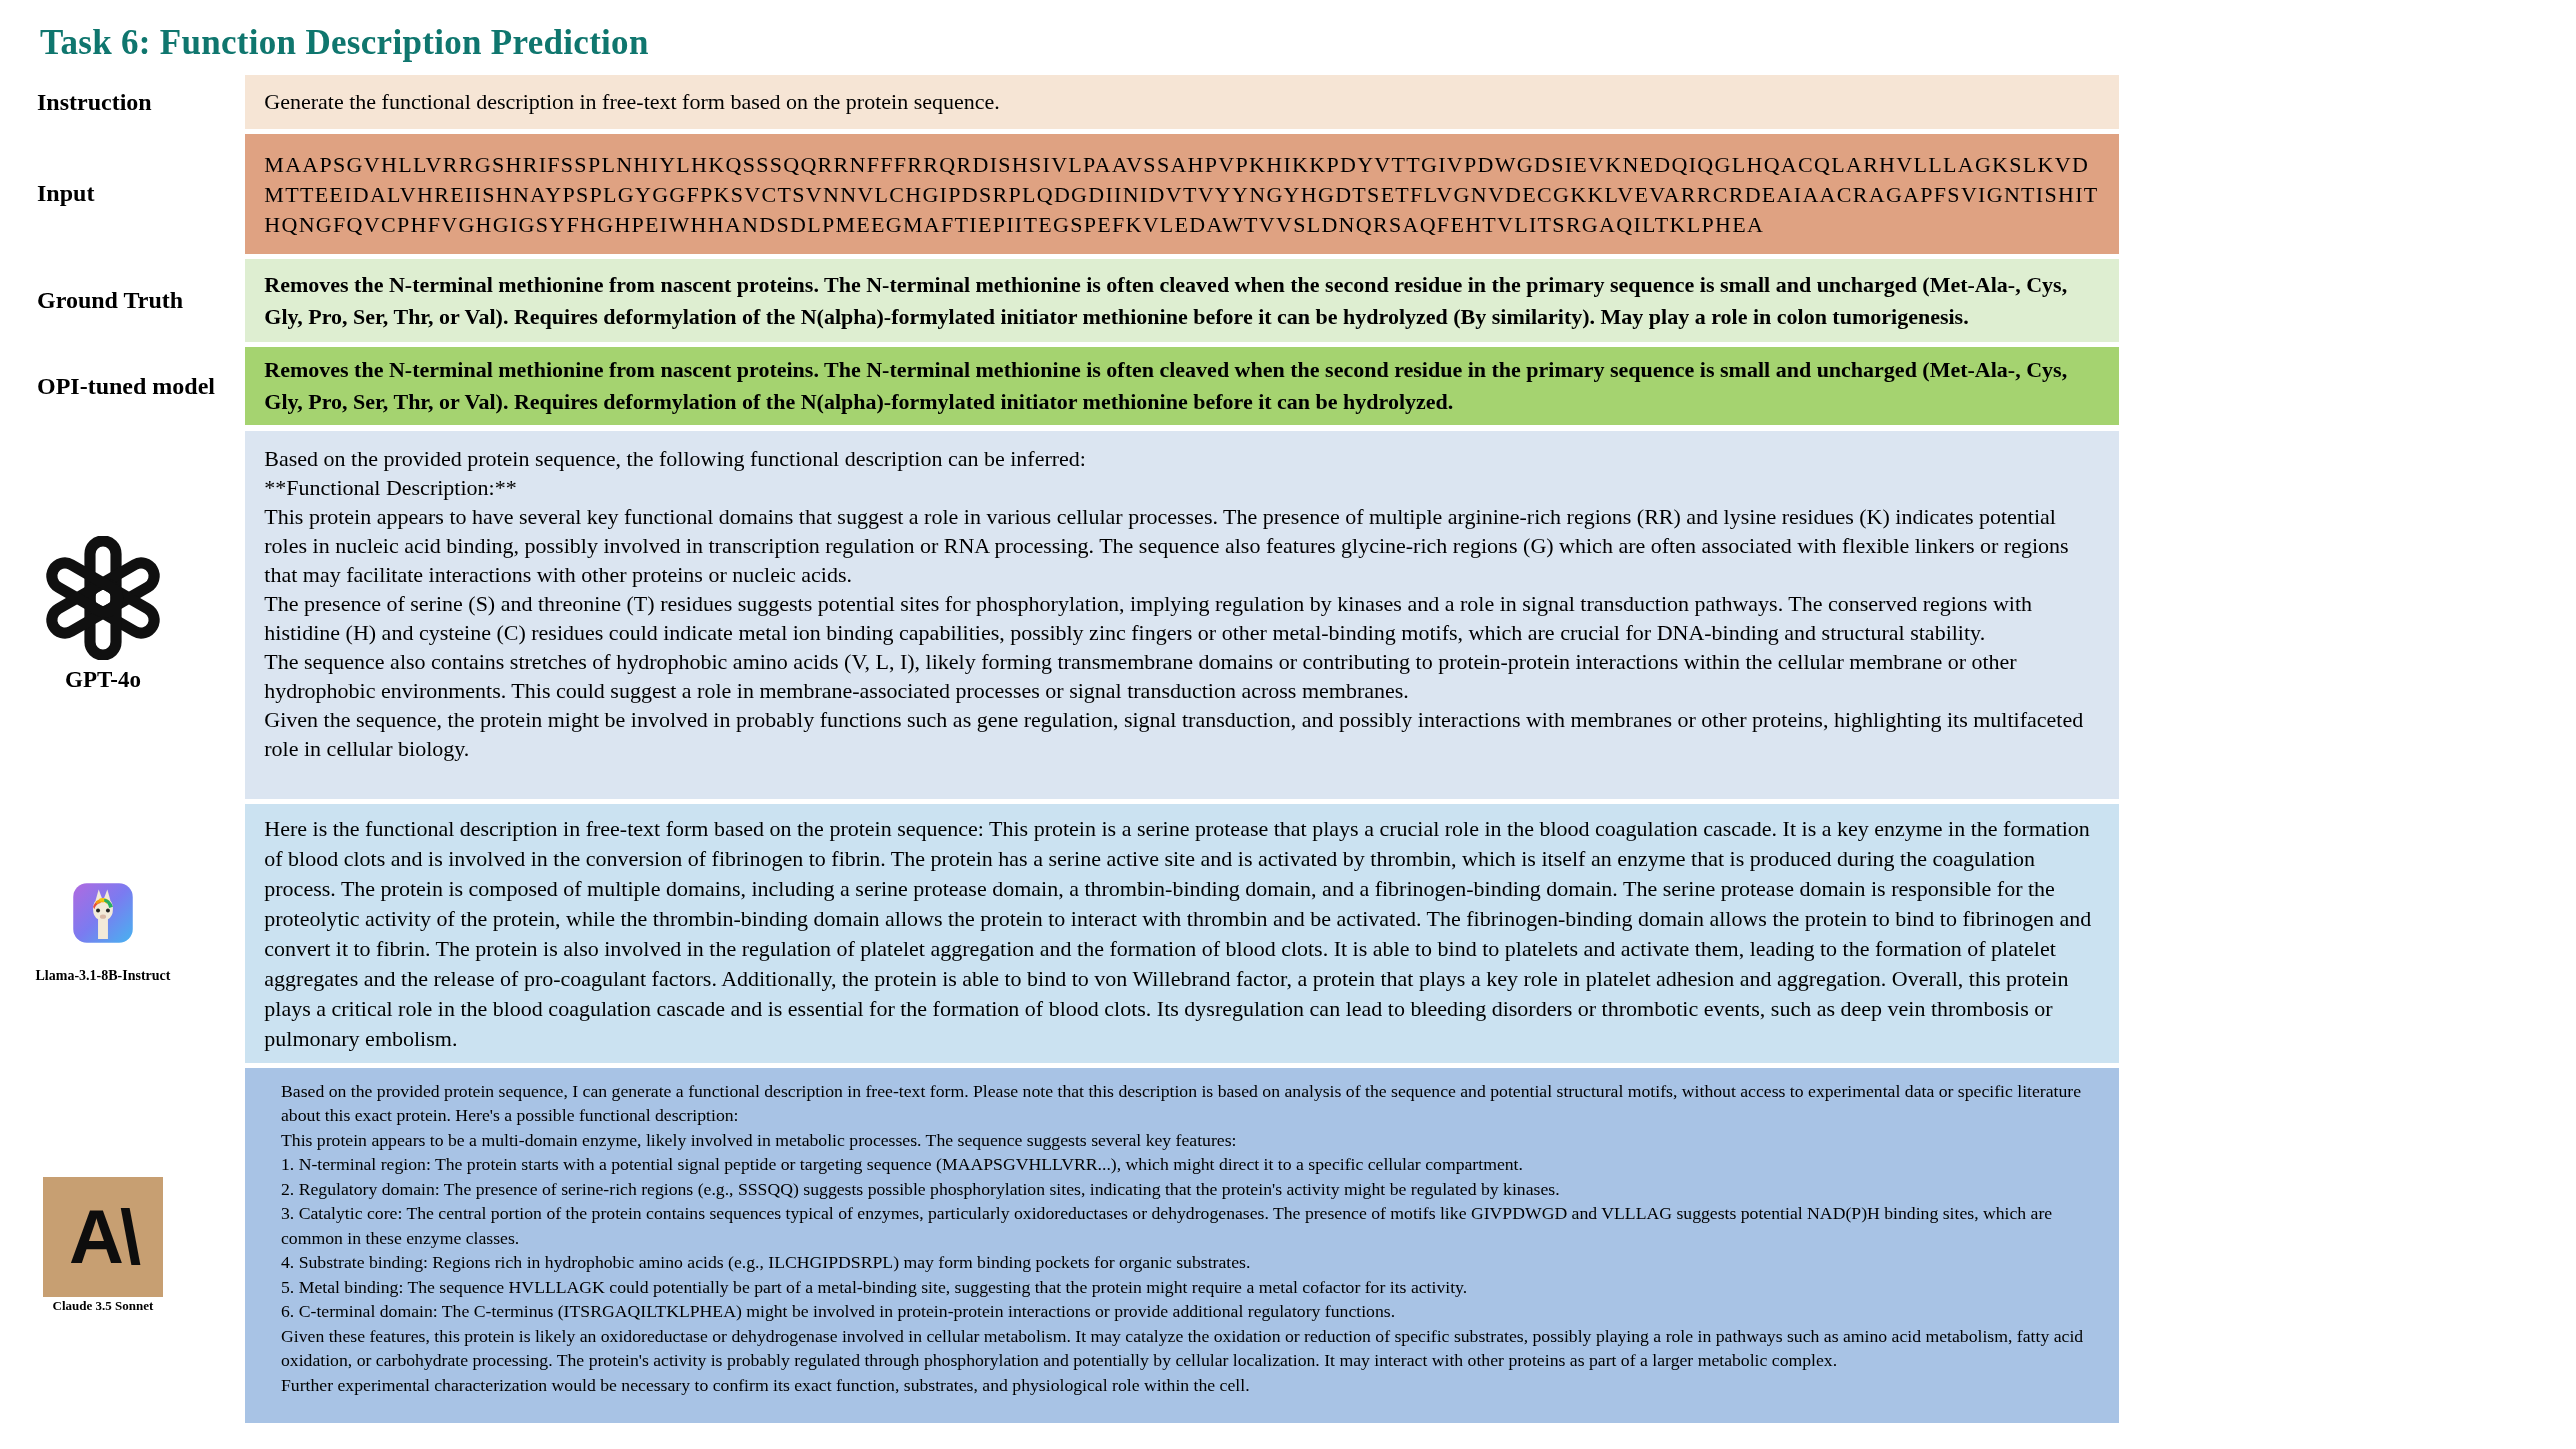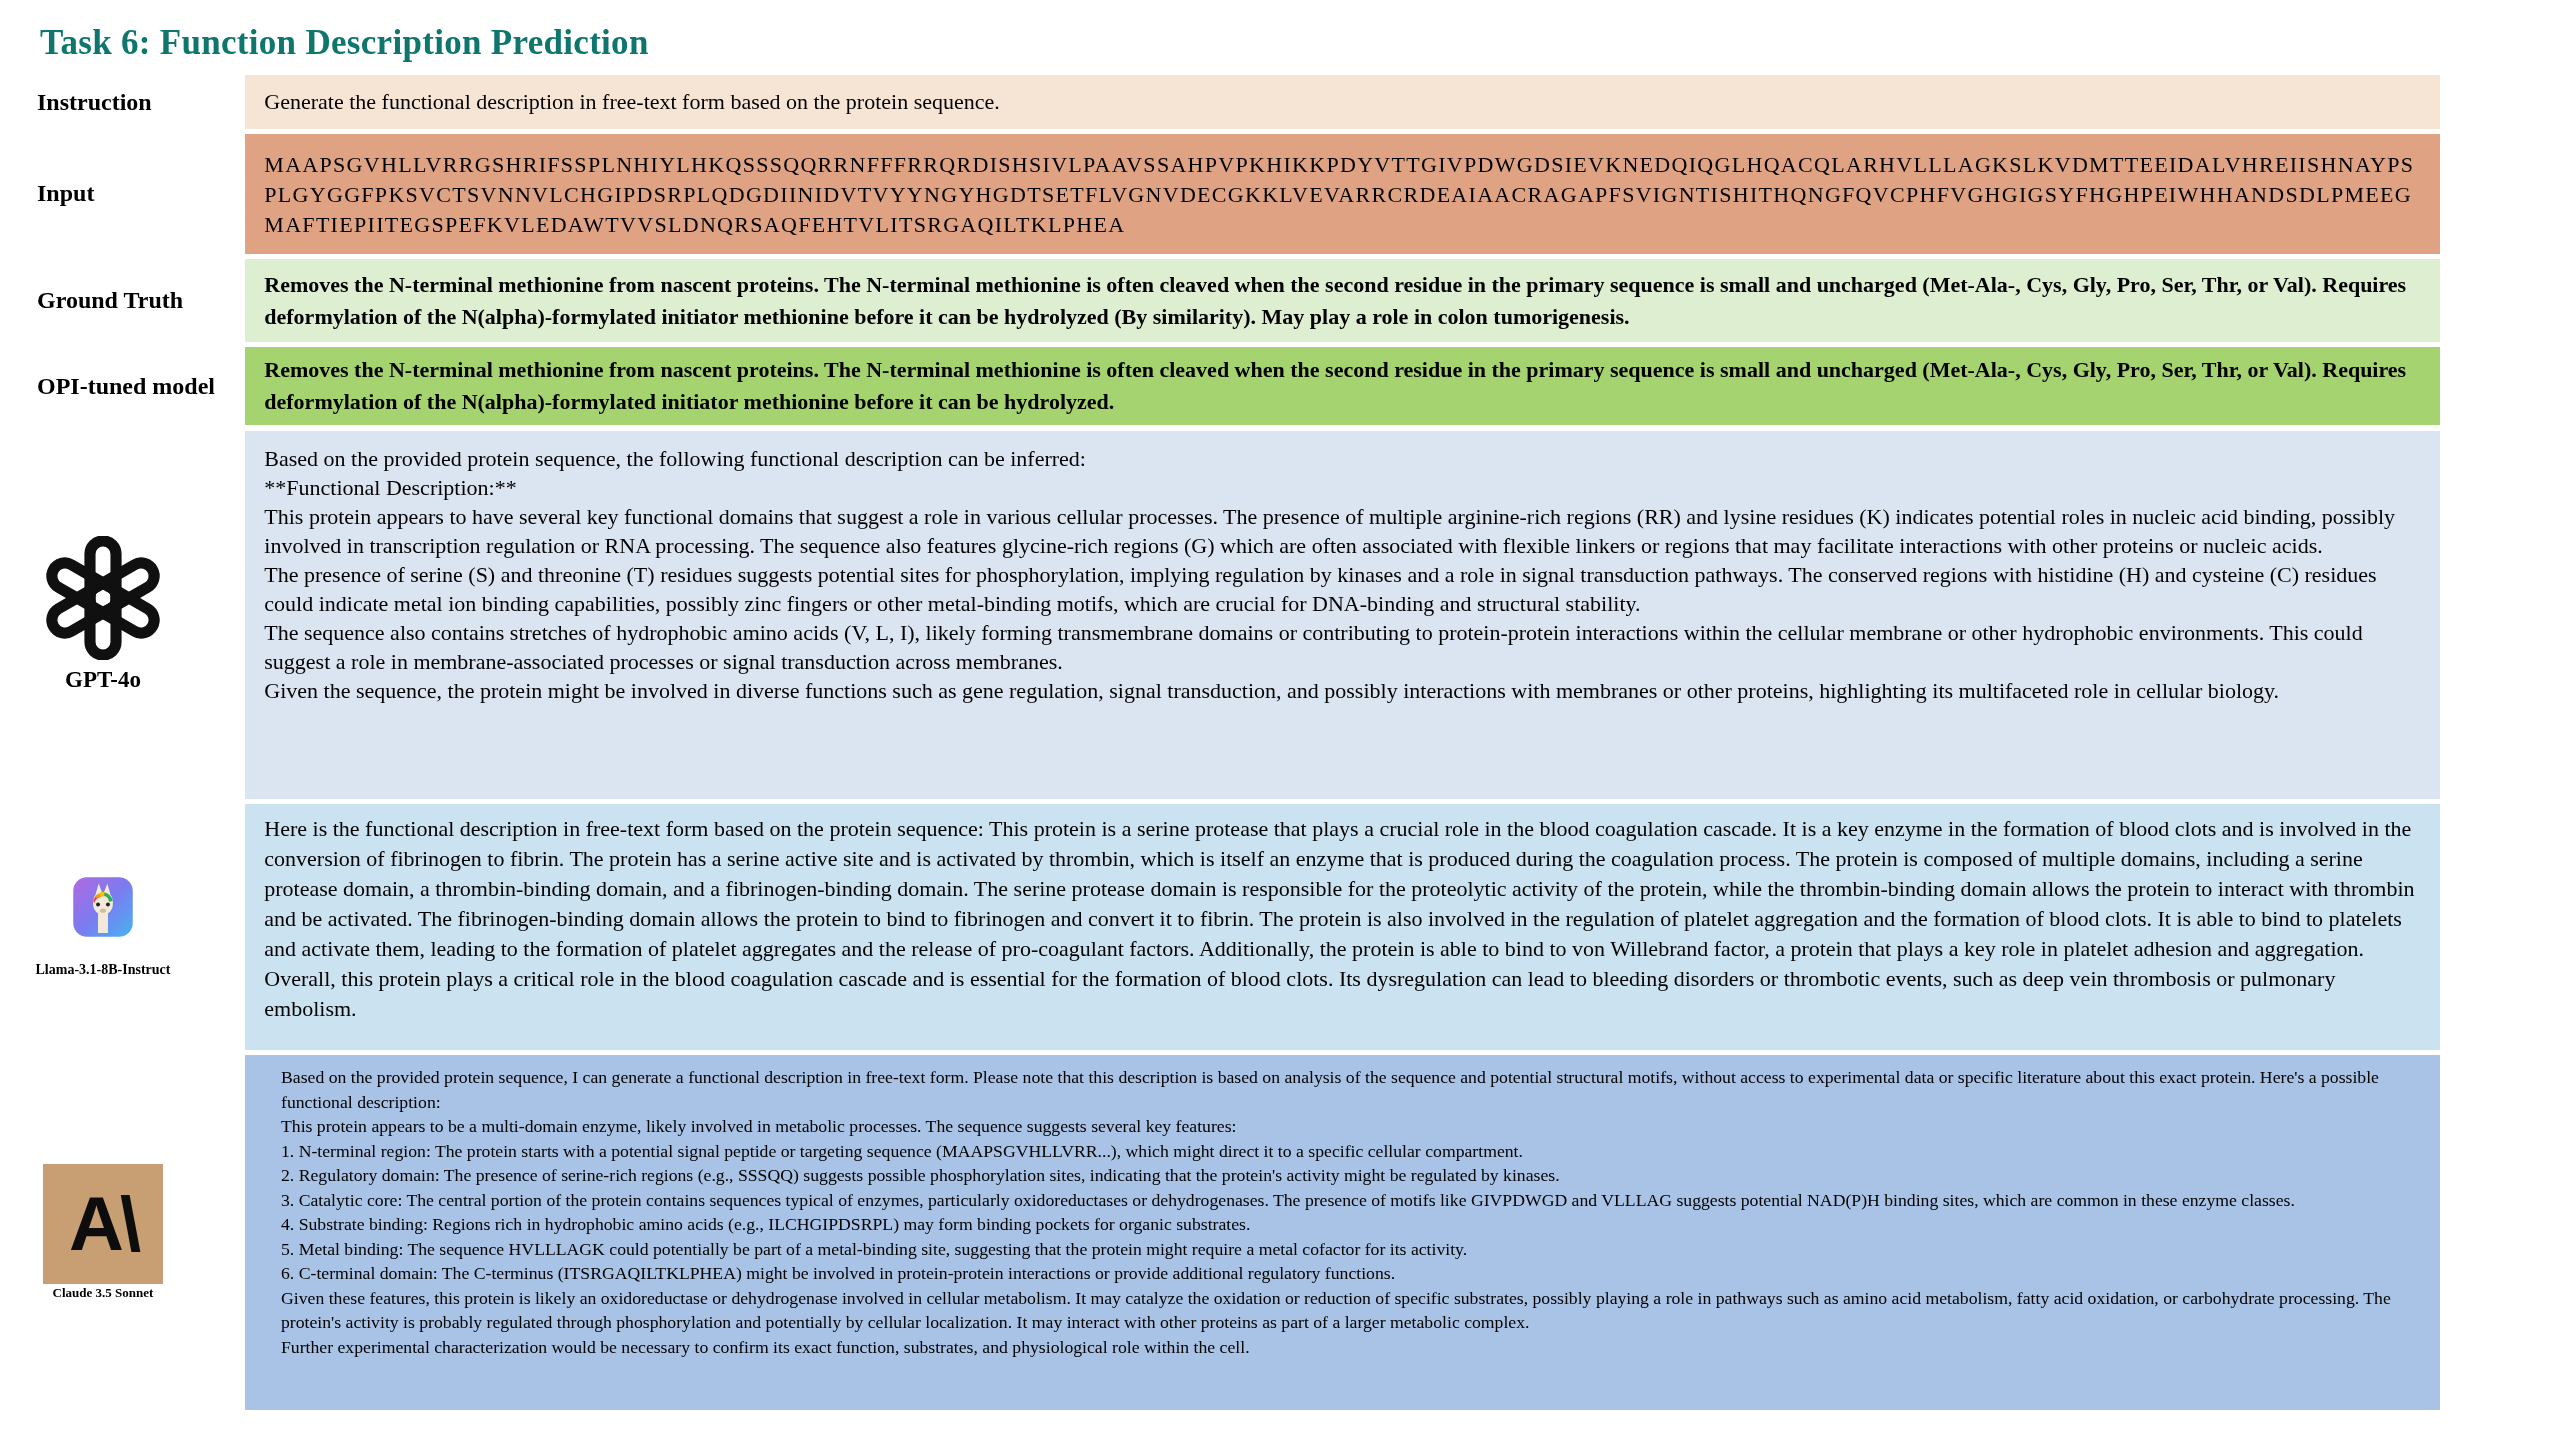--- a/index.html
+++ b/index.html
@@ -10,21 +10,21 @@
     font-family:"Liberation Serif","DejaVu Serif",serif;
     color:#000;
     overflow:hidden;
   }
   .title{
     position:absolute;left:40px;top:23px;margin:0;
     font-size:35px;font-weight:bold;color:#0f766e;
     letter-spacing:0.3px;
   }
   .rows{
-    position:absolute;left:0;top:75px;width:2440px;
+    position:absolute;left:0;top:75px;width:2119px;
     display:flex;flex-direction:column;gap:5.2px;
   }
   .row{display:flex;align-items:stretch;}
   .row-label{
     flex:0 0 245px;width:245px;box-sizing:border-box;
     display:flex;flex-direction:column;justify-content:center;
     font-weight:bold;
   }
   .row-label.text-label{align-items:flex-start;padding-left:37px;font-size:24px;}
   .row-label.icon-label{align-items:center;padding-right:39px;text-align:left;}
@@ -114,21 +114,21 @@
           </g>
         </svg>
         <span class="model-label lbl-gpt">GPT-4o</span>
       </div>
       <div class="row-content c-gpt" style="background: rgb(219, 229, 241);">
         <p>Based on the provided protein sequence, the following functional description can be inferred:</p>
         <p>**Functional Description:**</p>
         <p>This protein appears to have several key functional domains that suggest a role in various cellular processes. The presence of multiple arginine-rich regions (RR) and lysine residues (K) indicates potential roles in nucleic acid binding, possibly involved in transcription regulation or RNA processing. The sequence also features glycine-rich regions (G) which are often associated with flexible linkers or regions that may facilitate interactions with other proteins or nucleic acids.</p>
         <p>The presence of serine (S) and threonine (T) residues suggests potential sites for phosphorylation, implying regulation by kinases and a role in signal transduction pathways. The conserved regions with histidine (H) and cysteine (C) residues could indicate metal ion binding capabilities, possibly zinc fingers or other metal-binding motifs, which are crucial for DNA-binding and structural stability.</p>
         <p>The sequence also contains stretches of hydrophobic amino acids (V, L, I), likely forming transmembrane domains or contributing to protein-protein interactions within the cellular membrane or other hydrophobic environments. This could suggest a role in membrane-associated processes or signal transduction across membranes.</p>
-        <p>Given the sequence, the protein might be involved in diverse functions such as gene regulation, signal transduction, and possibly interactions with membranes or other proteins, highlighting its multifaceted role in cellular biology.</p>
+        <p>Given the sequence, the protein might be involved in probably functions such as gene regulation, signal transduction, and possibly interactions with membranes or other proteins, highlighting its multifaceted role in cellular biology.</p>
       </div>
     </section>
 
     <section class="row">
       <div class="row-label icon-label">
         <svg class="llama-avatar" viewBox="0 0 100 100" aria-hidden="true">
           <defs>
             <linearGradient id="llamabg" x1="0" y1="0" x2="1" y2="1">
               <stop offset="0" stop-color="#b06ae0"></stop>
               <stop offset="0.5" stop-color="#7b7bf0"></stop>

